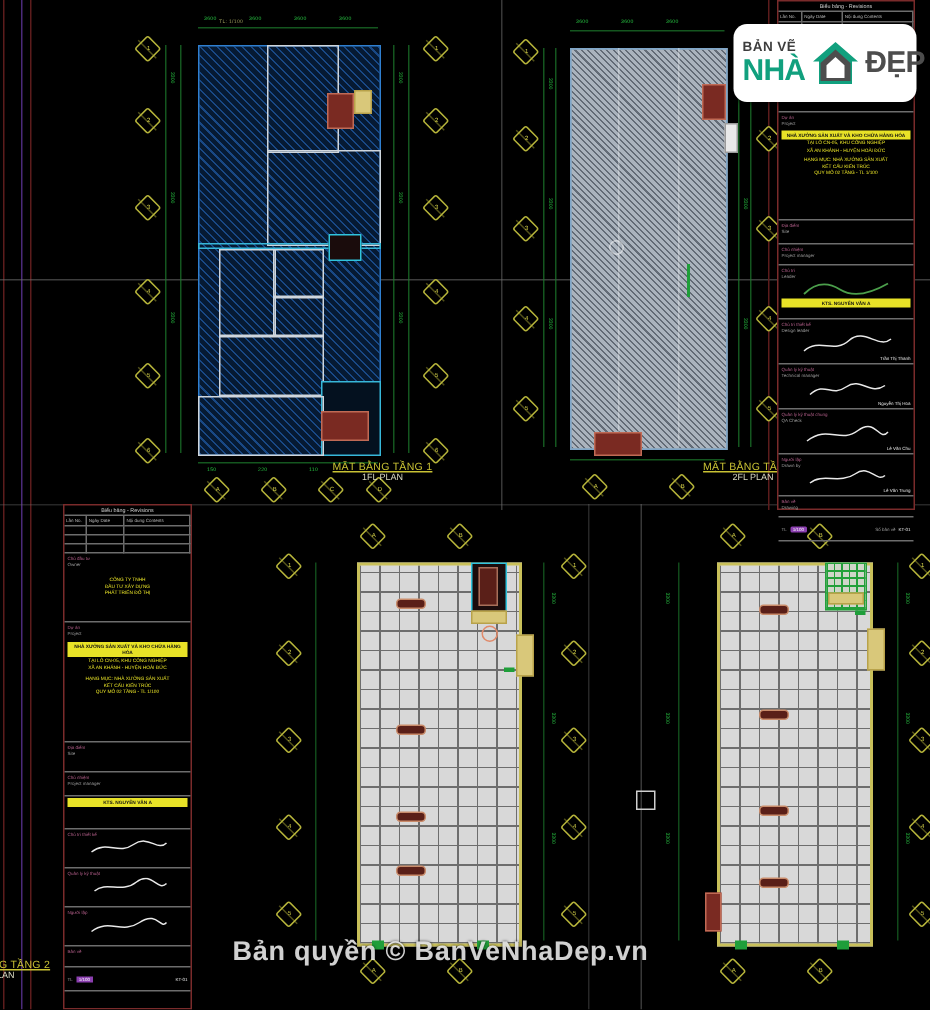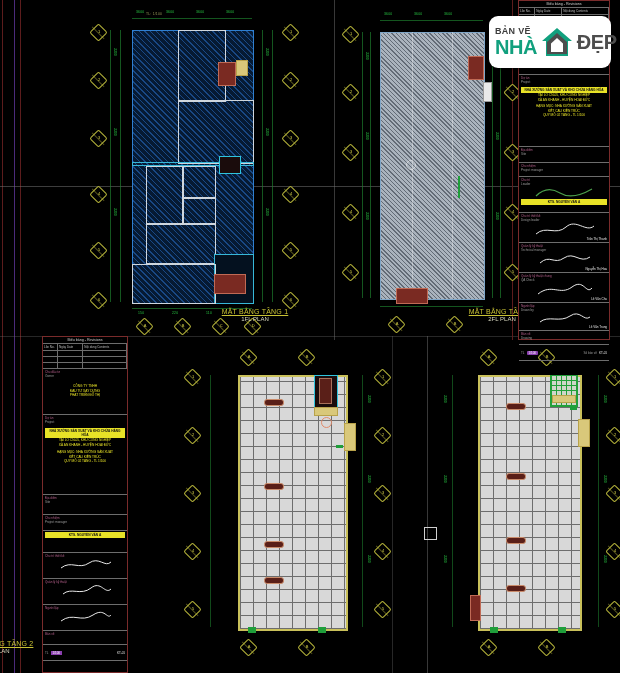--- a/index.html
+++ b/index.html
@@ -615,14 +615,15 @@
     <div class="l-house">
       <svg width="34" height="34" viewBox="0 0 34 34">
         <path d="M17 3 L32 16 L28 16 L28 31 L6 31 L6 16 L2 16 Z" fill="#11a07e"></path>
         <path d="M17 8 L27 17 L27 29 L7 29 L7 17 Z" fill="#4d4d4d"></path>
         <path d="M17 13 L23 18.5 L23 27 L11 27 L11 18.5 Z" fill="#ffffff"></path>
       </svg>
     </div>
     <span class="l-dep">ĐẸP</span>
   </div>
 
+  <div class="wm" id="wm-bot">Bản quyền © BanVeNhaDep.vn</div>
 
 </div>
 
 </body></html>

